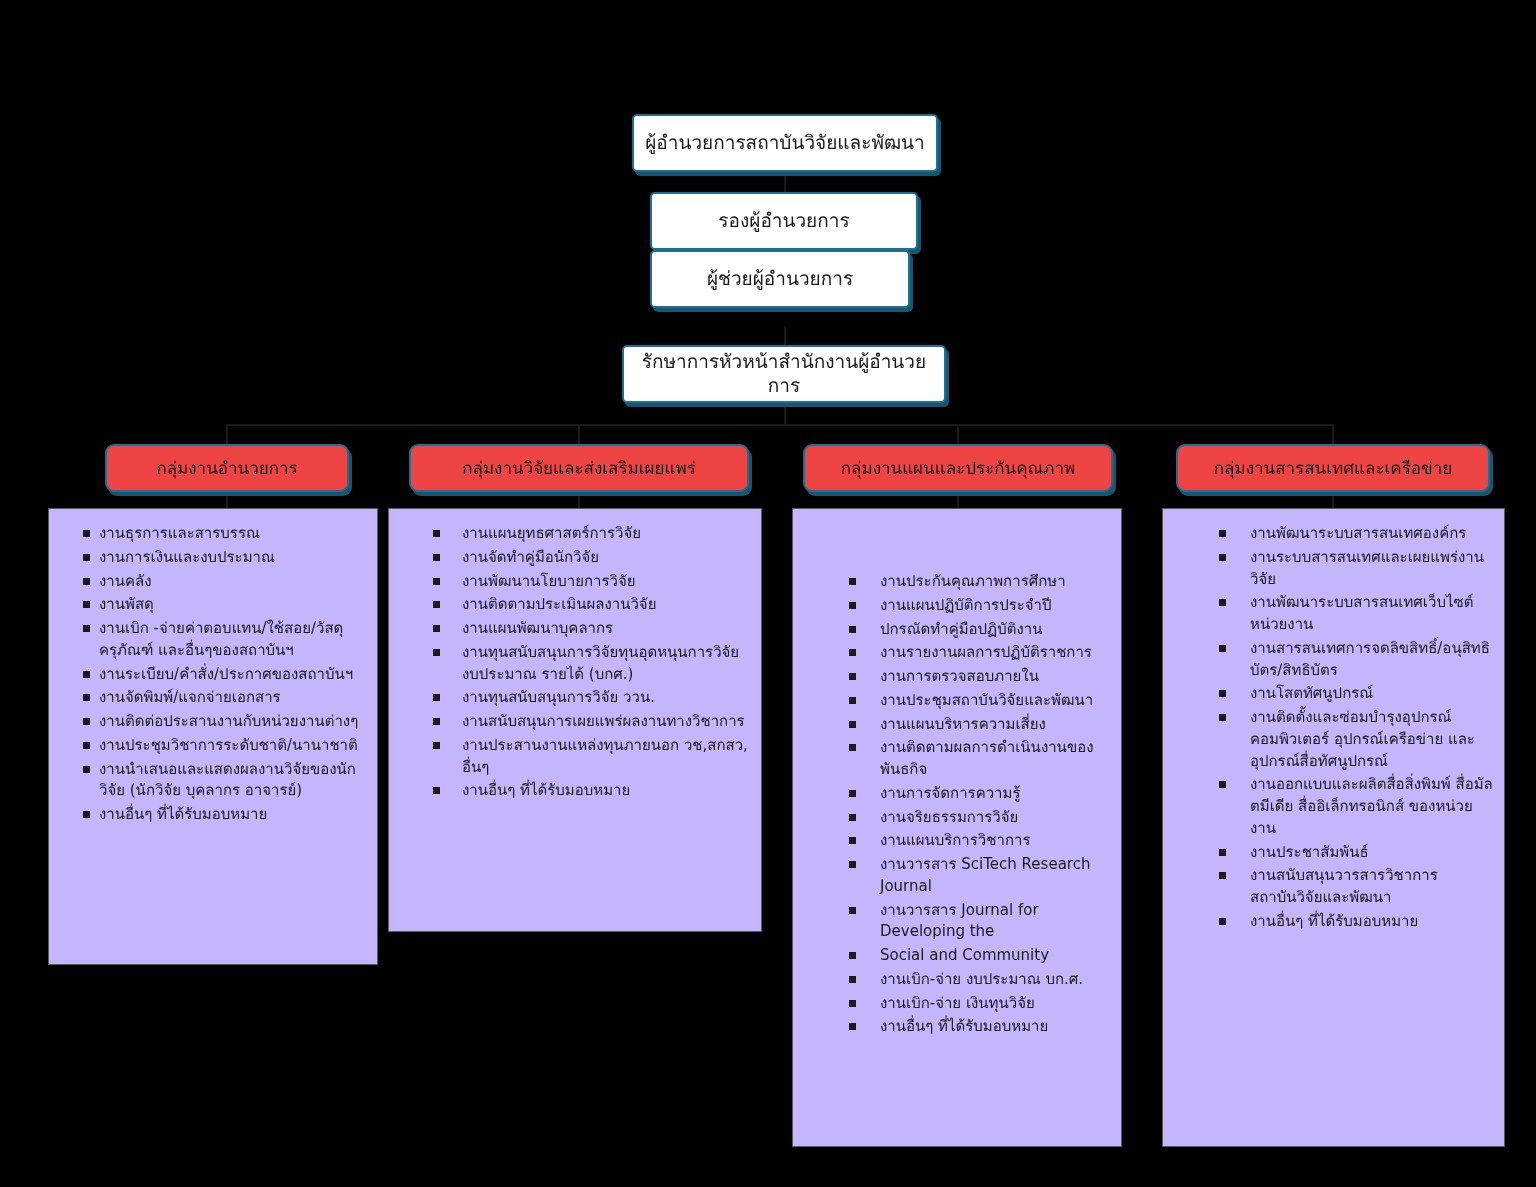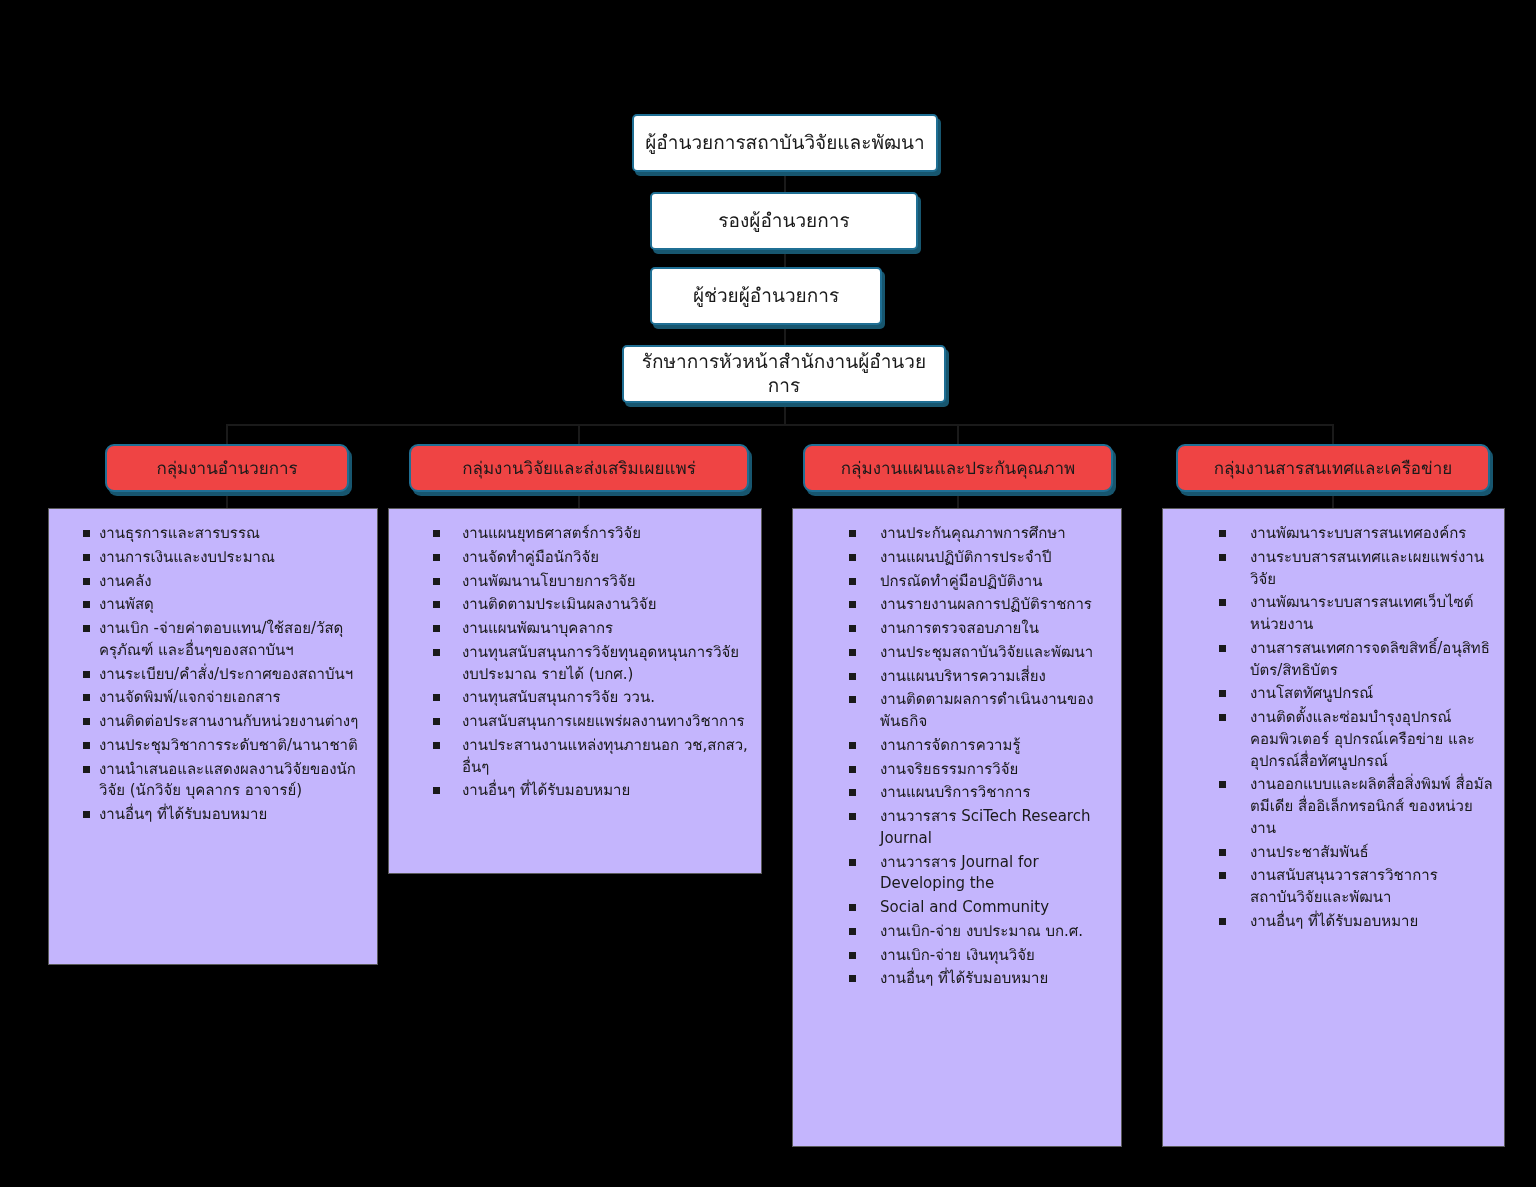--- a/index.html
+++ b/index.html
@@ -37,21 +37,21 @@
     justify-content: center;
     text-align: center;
     color: #1a1a1a;
     font-size: 19px;
     line-height: 1.25;
     padding: 4px 10px;
   }
 
   .exec-box.lvl1 { left: 632px; top: 114px;  width: 306px; height: 58px; }
   .exec-box.lvl2 { left: 650px; top: 192px;  width: 268px; height: 58px; }
-  .exec-box.lvl3 { left: 650px; top: 267px;  width: 232px; height: 58px; }
+  .exec-box.lvl3 { left: 650px; top: 250px;  width: 260px; height: 58px; }
   .exec-box.lvl4 { left: 622px; top: 345px;  width: 324px; height: 58px; }
 
   
   .group-head {
     position: absolute;
     top: 444px;
     height: 48px;
     background: #ef4444;
     border: 2px solid #1f6f94;
     border-radius: 9px;
@@ -74,21 +74,21 @@
   
   .task-box {
     position: absolute;
     top: 508px;
     background: #c4b5fd;
     border: 1px solid #5a5a5a;
     padding: 14px 10px 14px 10px;
   }
 
   .task-box.t0 { left: 48px;   width: 330px; height: 457px; }
-  .task-box.t1 { left: 388px;  width: 374px; height: 366px; }
+  .task-box.t1 { left: 388px;  width: 374px; height: 424px; }
   .task-box.t2 { left: 792px;  width: 330px; height: 639px; }
   .task-box.t3 { left: 1162px; width: 343px; height: 639px; }
 
   .task-list { list-style: none; }
 
   .task-item {
     display: flex;
     align-items: flex-start;
     color: #1a1a1a;
     font-size: 15px;
@@ -104,21 +104,21 @@
     margin-top: 7px;
     margin-right: 9px;
   }
 
   .task-text { flex: 1 1 auto; }
 
   
   .task-box.t0 .task-list { padding-left: 24px; }
   .task-box.t1 .task-list { padding-left: 34px; }
   .task-box.t1 .bullet    { margin-right: 22px; }
-  .task-box.t2 .task-list { padding-left: 46px; }
+  .task-box.t2 .task-list { padding-left: 46px; margin-top: 48px; }
   .task-box.t2 .bullet    { margin-right: 24px; }
   .task-box.t3 .task-list { padding-left: 46px; }
   .task-box.t3 .bullet    { margin-right: 24px; }
 </style>
 </head>
 <body>
 
 <div id="chart-root">
 
   <div class="connector" style="left:784px; top:172px; width:2px; height:20px;"></div>

